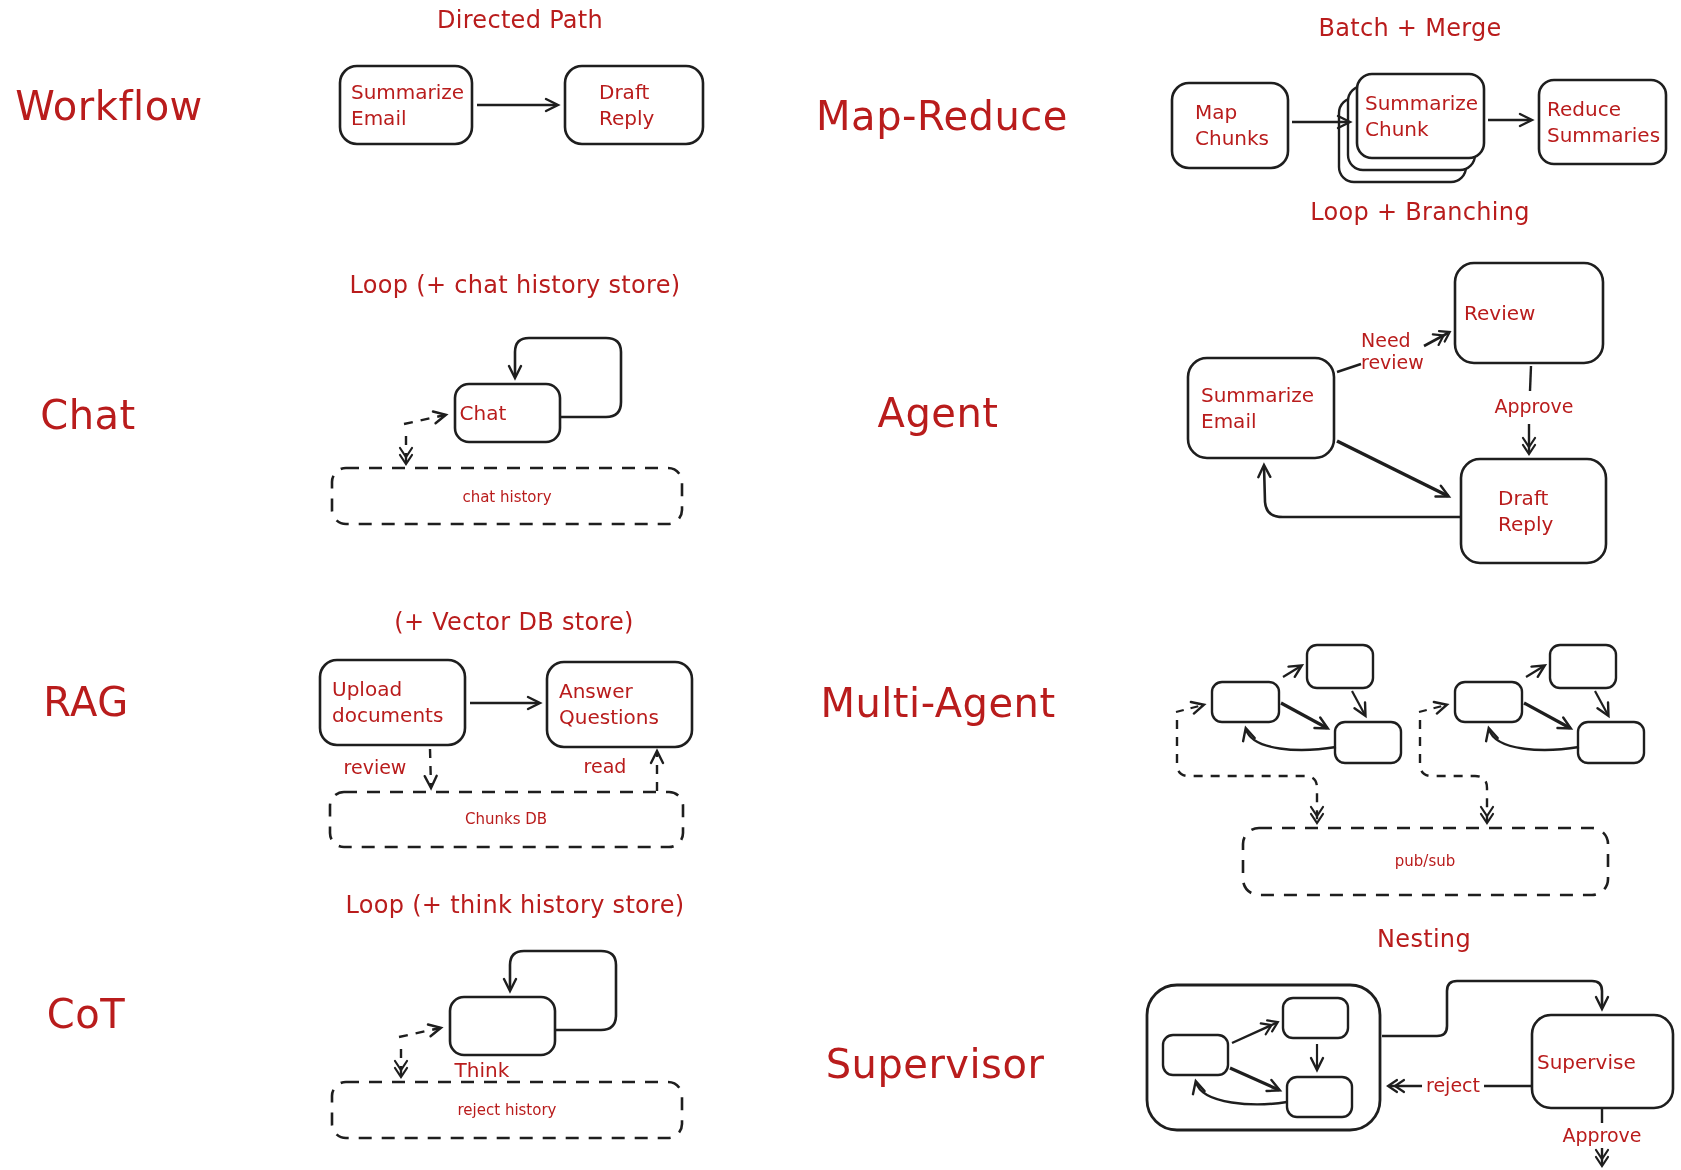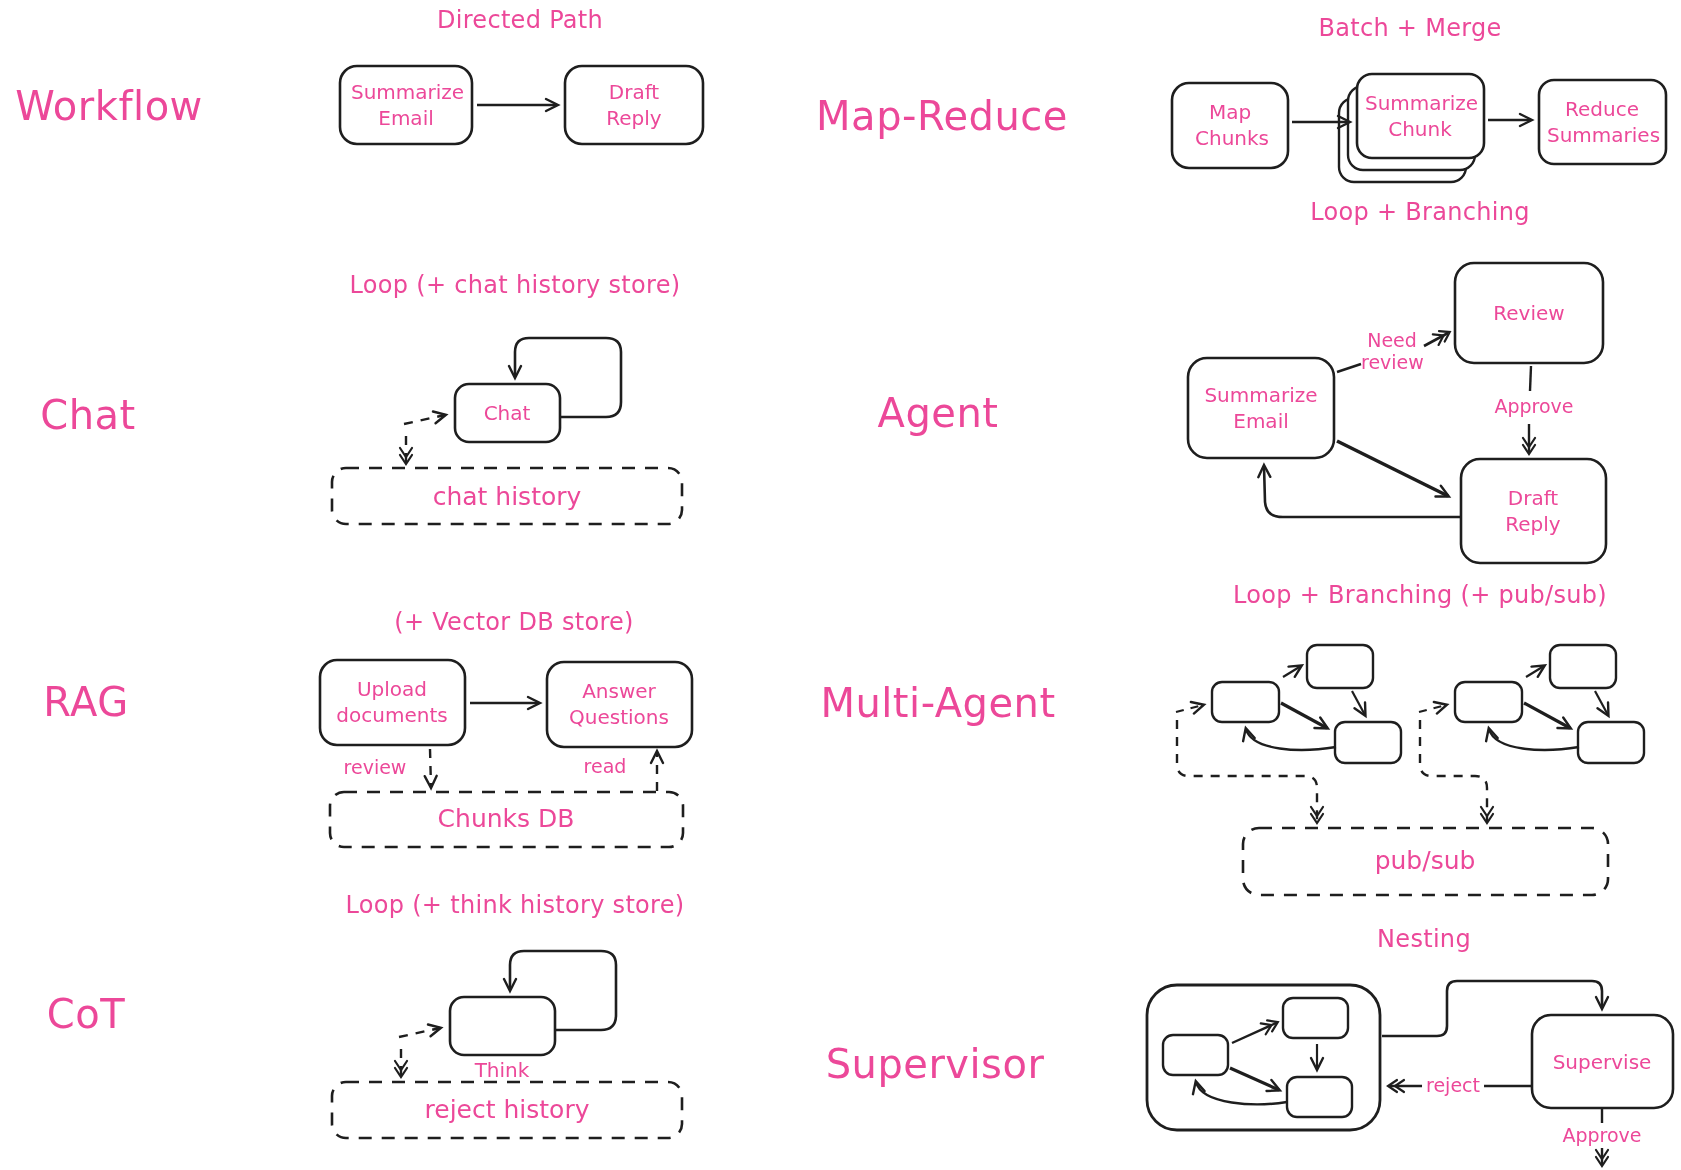--- a/index.html
+++ b/index.html
@@ -1,23 +1,23 @@
 <!DOCTYPE html>
 <html><head>
 <meta charset="utf-8">
 <style>
   html,body{margin:0;padding:0;background:#ffffff;}
   .canvas{position:relative;width:1681px;height:1170px;background:#fff;overflow:hidden;
           font-family:"DejaVu Sans", sans-serif;color:#1e1e1e;}
   svg.layer{position:absolute;left:0;top:0;}
-  .t{position:absolute;transform:translate(-50%,-50%);text-align:center;line-height:1.25;color:#ec4899;}
+  .t{position:absolute;transform:translate(-50%,-50%);text-align:left;line-height:1.25;color:#b91c1c;}
   .sec-label{font-size:40px;white-space:nowrap;letter-spacing:.5px;}
   .dia-title{font-size:24px;white-space:nowrap;letter-spacing:.3px;}
   .node-label{font-size:20px;line-height:1.3;}
-  .store-label{font-size:25px;white-space:nowrap;}
+  .store-label{font-size:15px;white-space:nowrap;}
   .edge-label{font-size:19px;background:#fff;padding:0 4px;line-height:1.15;}
 </style>
 </head>
 <body>
 
 <div class="canvas">
 
 <svg class="layer" width="1681" height="1170" viewBox="0 0 1681 1170">
   <defs>
     <marker id="ah" markerWidth="18" markerHeight="18" refX="14" refY="8" orient="auto-start-reverse" markerUnits="userSpaceOnUse">
@@ -112,21 +112,20 @@
 <div class="t sec-label" style="left:86px;top:702px;">RAG</div>
 <div class="t sec-label" style="left:938px;top:703px;">Multi-Agent</div>
 <div class="t sec-label" style="left:86px;top:1014px;">CoT</div>
 <div class="t sec-label" style="left:935px;top:1064px;">Supervisor</div>
 
 <div class="t dia-title" style="left:520px;top:20px;">Directed Path</div>
 <div class="t dia-title" style="left:1410px;top:28px;">Batch + Merge</div>
 <div class="t dia-title" style="left:515px;top:285px;">Loop (+ chat history store)</div>
 <div class="t dia-title" style="left:1420px;top:212px;">Loop + Branching</div>
 <div class="t dia-title" style="left:514px;top:622px;">(+ Vector DB store)</div>
-<div class="t dia-title" style="left:1420px;top:595px;">Loop + Branching (+ pub/sub)</div>
 <div class="t dia-title" style="left:515px;top:905px;">Loop (+ think history store)</div>
 <div class="t dia-title" style="left:1424px;top:939px;">Nesting</div>
 
 <div class="t node-label" style="left:406px;top:105px;width:110px;">Summarize Email</div>
 <div class="t node-label" style="left:634px;top:105px;width:70px;">Draft Reply</div>
 
 <div class="t node-label" style="left:1230px;top:125px;width:70px;">Map Chunks</div>
 <div class="t node-label" style="left:1420px;top:116px;width:110px;">Summarize Chunk</div>
 <div class="t node-label" style="left:1602px;top:122px;width:110px;">Reduce Summaries</div>
 

